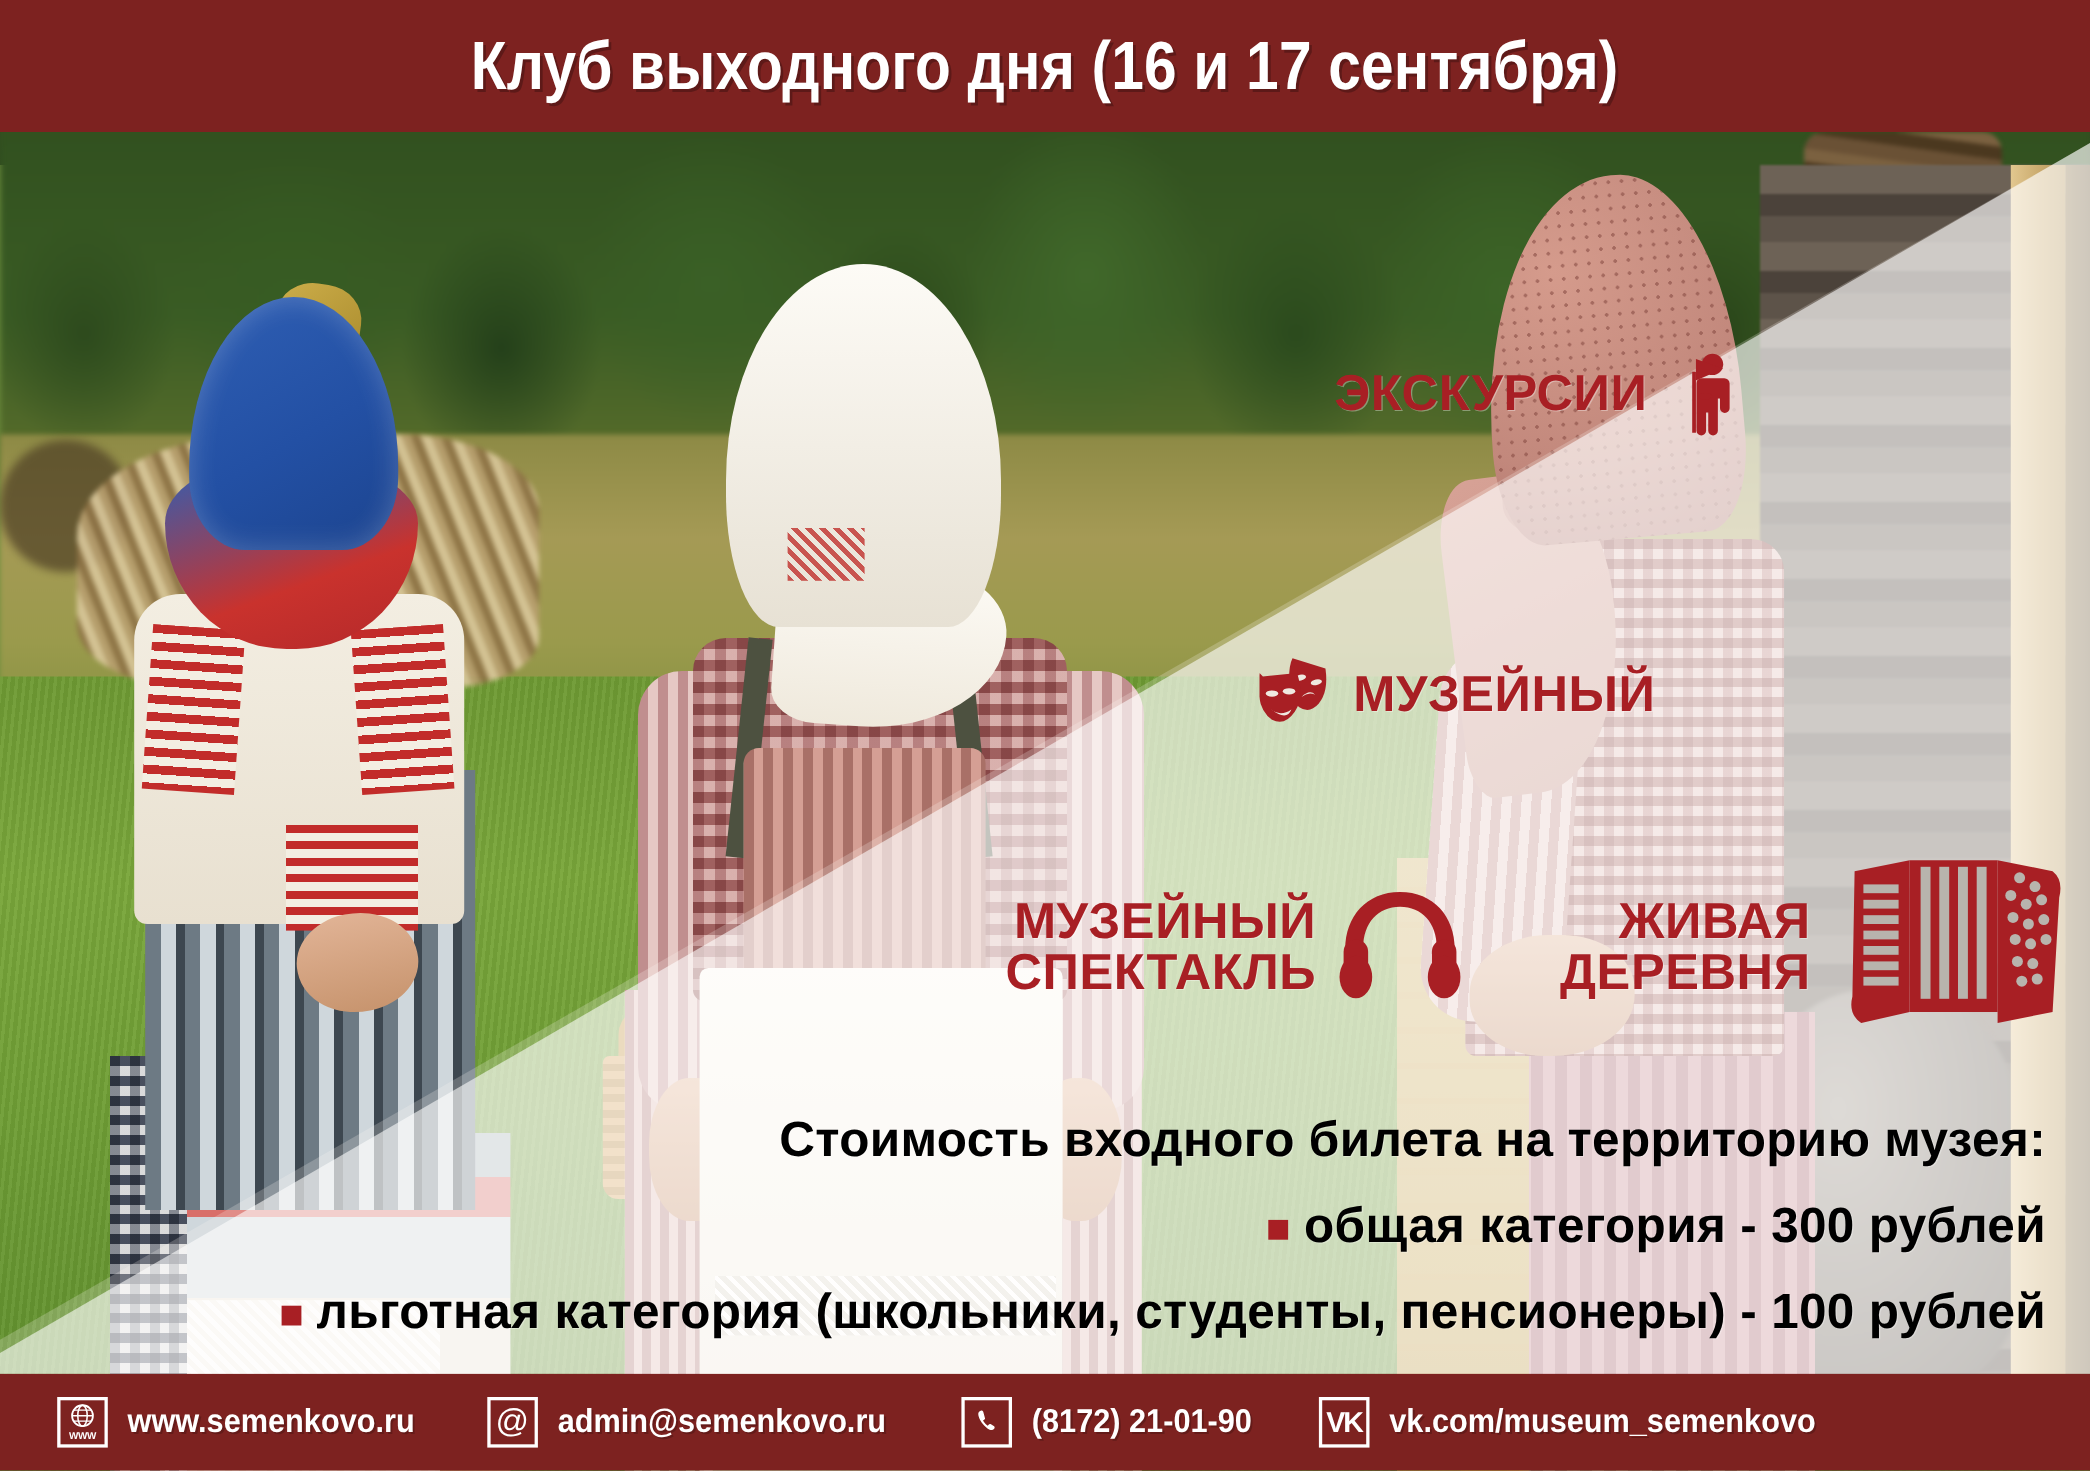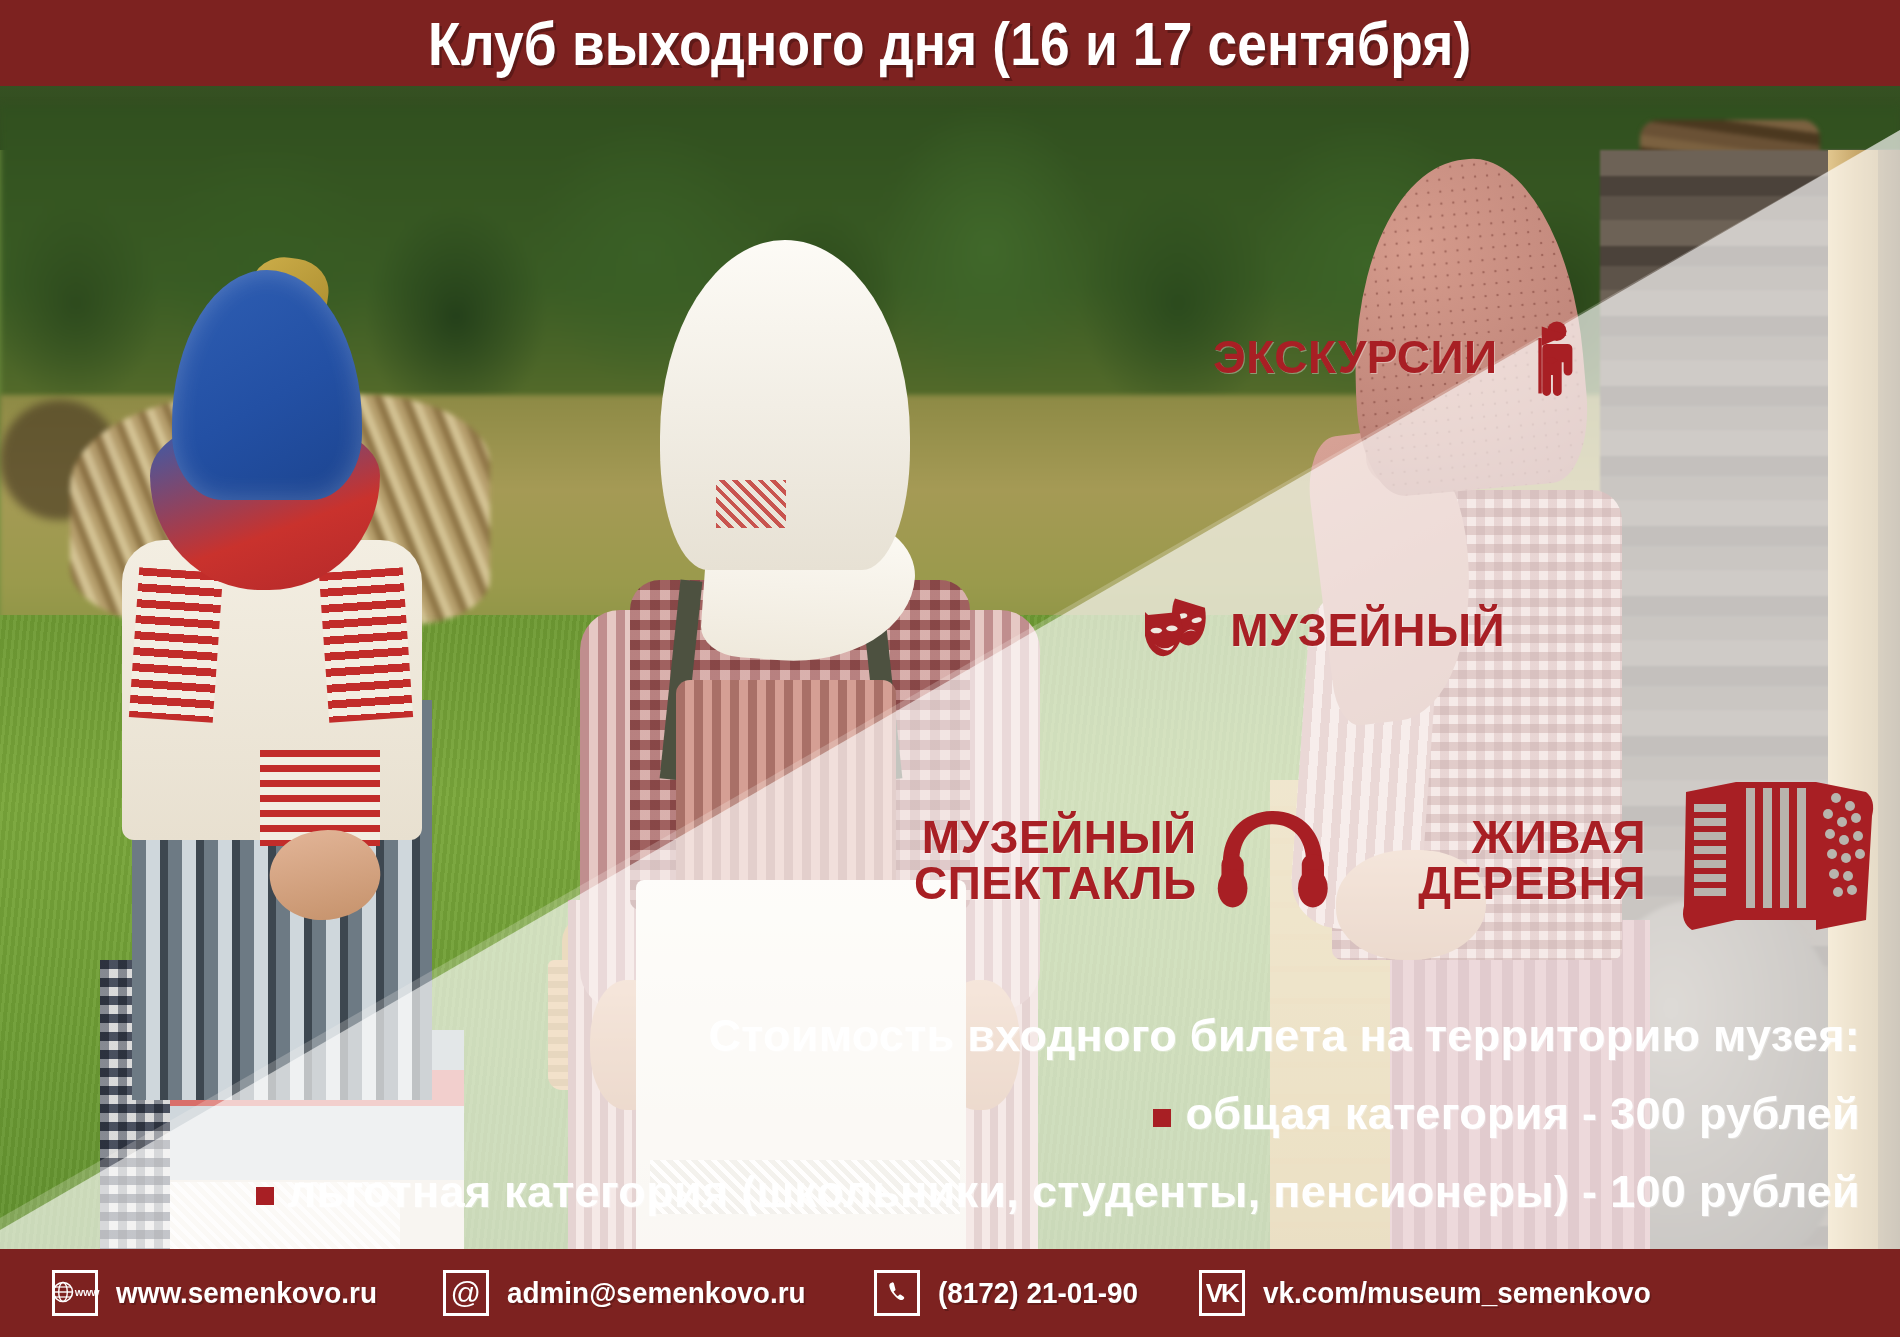--- a/index.html
+++ b/index.html
@@ -177,35 +177,35 @@
 
   
   .overlay{position:absolute;left:0;top:122px;width:1900px;height:1127px;
     background:rgba(255,255,255,.58);
     clip-path:polygon(1900px 8px, 1900px 1127px, 0 1127px, 0 1108px);}
   .overlay-soft{position:absolute;left:0;top:122px;width:1900px;height:1127px;
     background:rgba(255,250,248,.22);
     clip-path:polygon(1900px 8px, 1900px 1127px, 0 1127px, 0 1096px);}
 
   
-  .header{position:absolute;left:0;top:0;width:1900px;height:86px;
+  .header{position:absolute;left:0;top:0;width:1900px;height:120px;
     background:#7d2220;display:flex;align-items:center;justify-content:center;}
   .header-title{color:#fff;font-size:62px;font-weight:700;letter-spacing:.2px;
     transform:scaleX(.86);transform-origin:center;white-space:nowrap;
     text-shadow:3px 3px 0 rgba(0,0,0,.25);}
 
   
   .footer{position:absolute;left:0;top:1249px;width:1900px;height:88px;background:#7d2220;
     display:flex;align-items:center;padding-left:52px;}
   .f-item{display:flex;align-items:center;margin-right:46px;}
   .f-ico{width:46px;height:46px;border:3px solid #fff;display:flex;align-items:center;
     justify-content:center;color:#fff;margin-right:18px;flex:0 0 auto;}
   .f-txt{color:#fff;font-size:30px;font-weight:700;white-space:nowrap;transform:scaleX(.93);
     transform-origin:left center;text-shadow:2px 2px 0 rgba(0,0,0,.2);}
-  .globe-wrap{display:flex;align-items:center;justify-content:center;line-height:1;}
+  .globe-wrap{display:flex;flex-direction:column;align-items:center;justify-content:center;line-height:1;}
   .globe-www{font-size:9px;font-weight:700;letter-spacing:-.3px;margin-top:1px;}
   .vk-glyph{font-size:26px;font-weight:700;letter-spacing:-2px;}
   .at-glyph{font-size:30px;font-weight:400;}
 
   
   .red{fill:#a81f24;}
   .ic-label{color:#a81f24;font-weight:700;line-height:1.0;letter-spacing:.5px;
     text-shadow:1px 1px 0 rgba(255,255,255,.35);}
 
   .blk{position:absolute;display:flex;align-items:center;}
@@ -219,21 +219,21 @@
   #blk-spect{left:1145px;top:560px;width:360px;height:140px;}
   #blk-spect .ic-label{font-size:46px;margin-left:18px;}
 
   #blk-audio{left:898px;top:780px;width:430px;height:160px;}
   #blk-audio .ic-label{font-size:46px;margin-right:20px;text-align:right;margin-left:16px;}
 
   #blk-village{left:1380px;top:770px;width:500px;height:180px;}
   #blk-village .ic-label{font-size:46px;margin-right:24px;text-align:right;}
 
   
-  .price{position:absolute;right:40px;color:#ffffff;font-weight:700;white-space:nowrap;
+  .price{position:absolute;right:40px;color:#000000;font-weight:700;white-space:nowrap;
     text-shadow:1px 1px 0 rgba(255,255,255,.3);letter-spacing:.3px;}
   #price-title{top:1010px;font-size:45px;}
   #price-l1{top:1088px;font-size:45px;}
   #price-l2{top:1166px;font-size:45px;}
   .bullet{display:inline-block;width:18px;height:18px;background:#a81f24;
     margin-right:14px;vertical-align:2px;}
 </style>
 </head>
 <body>
 

